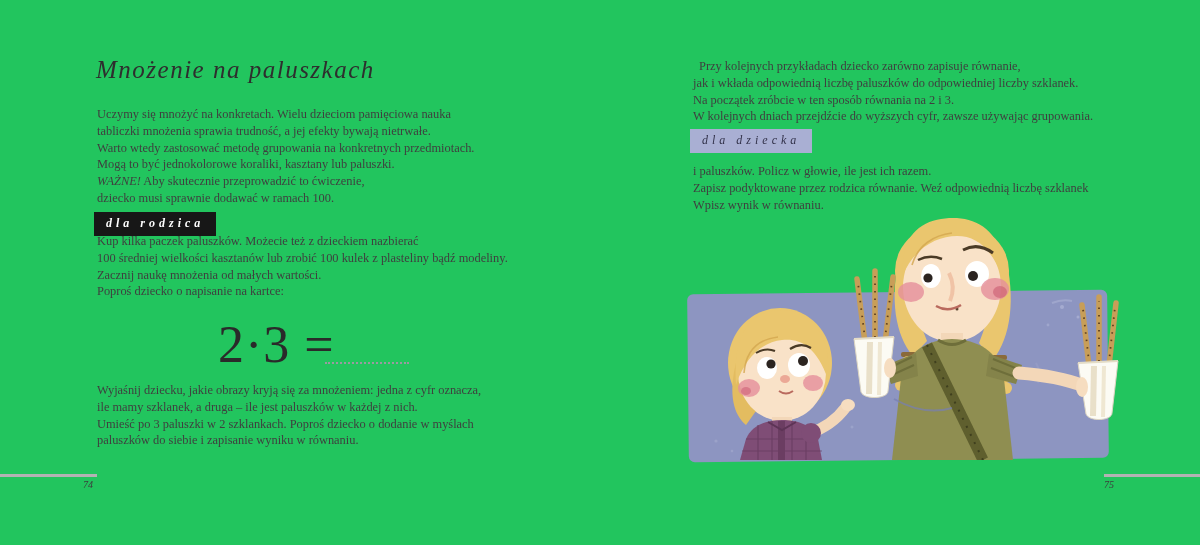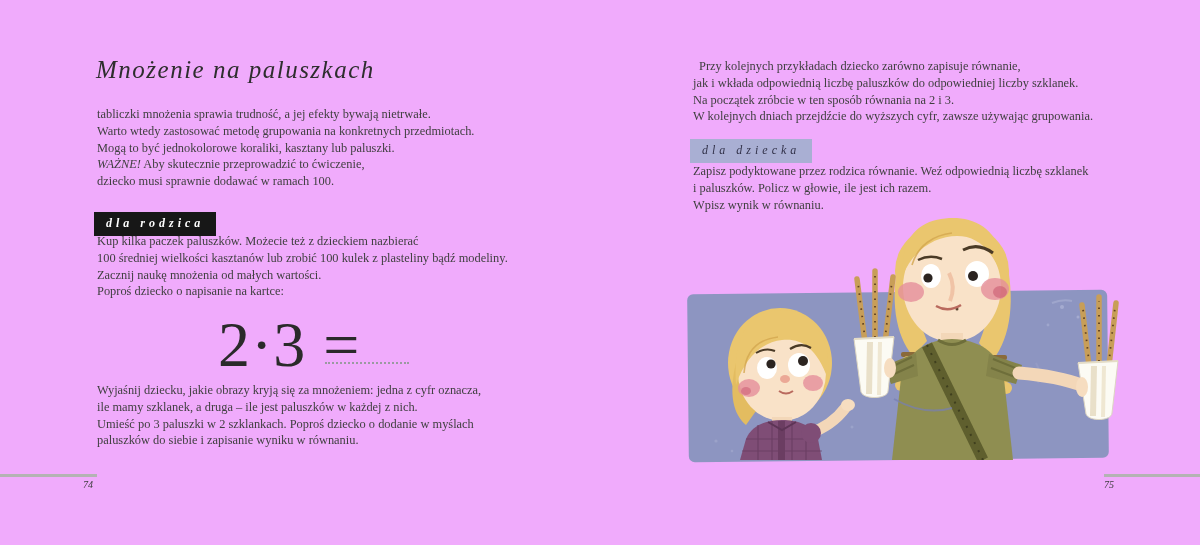--- a/index.html
+++ b/index.html
@@ -1,28 +1,28 @@
 <!DOCTYPE html>
 <html><head>
 <meta charset="utf-8">
 <style>
   html,body{margin:0;padding:0;}
   body{width:1200px;height:545px;background:#ffffff;overflow:hidden;
        font-family:"Liberation Serif","DejaVu Serif",serif;color:#3f3f3f;}
-  .spread{position:relative;width:1200px;height:545px;background:#f0abfc;}
+  .spread{position:relative;width:1200px;height:545px;background:#22c55e;}
   .abs{position:absolute;}
   .title{left:96px;top:56px;font-style:italic;font-size:25px;font-weight:normal;
          letter-spacing:1.5px;color:#2e2e2e;margin:0;}
   .block .line{white-space:nowrap;font-size:12.4px;line-height:16.8px;}
   .em-caps{font-style:italic;}
   .sec-label{font-style:italic;font-size:12px;letter-spacing:4px;
              padding:4px 12px 5px 12px;white-space:nowrap;}
   .label-parent{left:94px;top:212px;background:#171717;color:#ffffff;font-weight:bold;}
-  .label-child{left:690px;top:139px;background:#a9afd3;color:#32324a;text-align:right;}
-  .eq-text{left:218px;top:318px;font-size:64px;line-height:54px;color:#2a2a2a;
+  .label-child{left:690px;top:129px;background:#a9afd3;color:#32324a;text-align:right;}
+  .eq-text{left:218px;top:318px;font-size:52px;line-height:54px;color:#2a2a2a;
            letter-spacing:1px;text-align:right;}
   .eq-dots{left:325px;top:346px;width:84px;height:16px;
            border-bottom:2px dotted #9a9aa0;}
   .footer-rule{top:474px;height:3px;background:#b3b3b3;}
   .rule-left{left:0;width:97px;}
   .rule-right{left:1104px;width:96px;}
   .pagenum{top:479px;font-style:italic;font-size:10px;color:#3c3c3c;}
   .pn-left{left:83px;}
   .pn-right{left:1104px;}
   .intro-left{left:97px;top:106px;}
@@ -35,20 +35,21 @@
 </style>
 </head>
 <body>
 
 <div class="spread">
 
   <section>
     <h1 class="abs title">Mnożenie na paluszkach</h1>
 
     <div class="abs block intro-left">
+      <div class="line">Uczymy się mnożyć na konkretach. Wielu dzieciom pamięciowa nauka</div>
       <div class="line">tabliczki mnożenia sprawia trudność, a jej efekty bywają nietrwałe.</div>
       <div class="line">Warto wtedy zastosować metodę grupowania na konkretnych przedmiotach.</div>
       <div class="line">Mogą to być jednokolorowe koraliki, kasztany lub paluszki.</div>
       <div class="line"><span class="em-caps">WAŻNE!</span><span> Aby skutecznie przeprowadzić to ćwiczenie,</span></div>
       <div class="line">dziecko musi sprawnie dodawać w ramach 100.</div>
     </div>
 
     <div class="abs sec-label label-parent">dla rodzica</div>
 
     <div class="abs block parent-block">
@@ -76,22 +77,22 @@
     <div class="abs block intro-right">
       <div class="line">Przy kolejnych przykładach dziecko zarówno zapisuje równanie,</div>
       <div class="line">jak i wkłada odpowiednią liczbę paluszków do odpowiedniej liczby szklanek.</div>
       <div class="line">Na początek zróbcie w ten sposób równania na 2 i 3.</div>
       <div class="line">W kolejnych dniach przejdźcie do wyższych cyfr, zawsze używając grupowania.</div>
     </div>
 
     <div class="abs sec-label label-child">dla dziecka</div>
 
     <div class="abs block child-block">
+      <div class="line">i paluszków. Policz w głowie, ile jest ich razem.</div>
       <div class="line">Zapisz podyktowane przez rodzica równanie. Weź odpowiednią liczbę szklanek</div>
-      <div class="line">i paluszków. Policz w głowie, ile jest ich razem.</div>
       <div class="line">Wpisz wynik w równaniu.</div>
     </div>
 
     <svg class="abs illustration" viewBox="0 0 480 257" aria-hidden="true">
       <defs>
         <clipPath id="bodyclip">
             <rect x="0" y="0" width="480" height="247"></rect>
           </clipPath>
       </defs>
 

